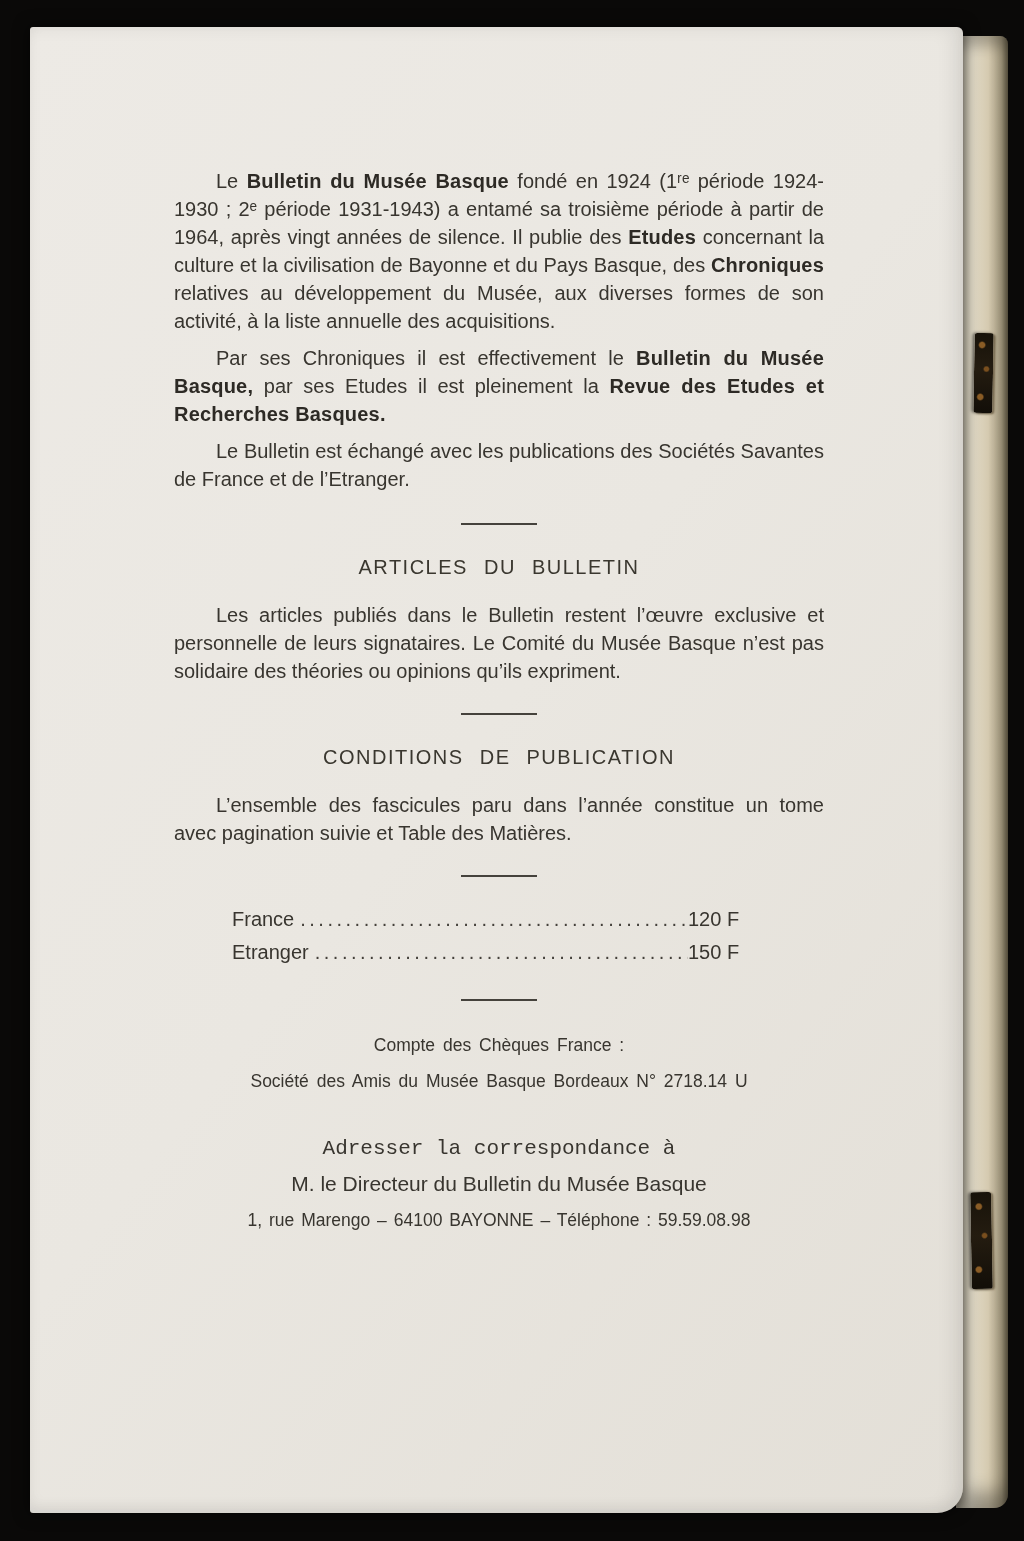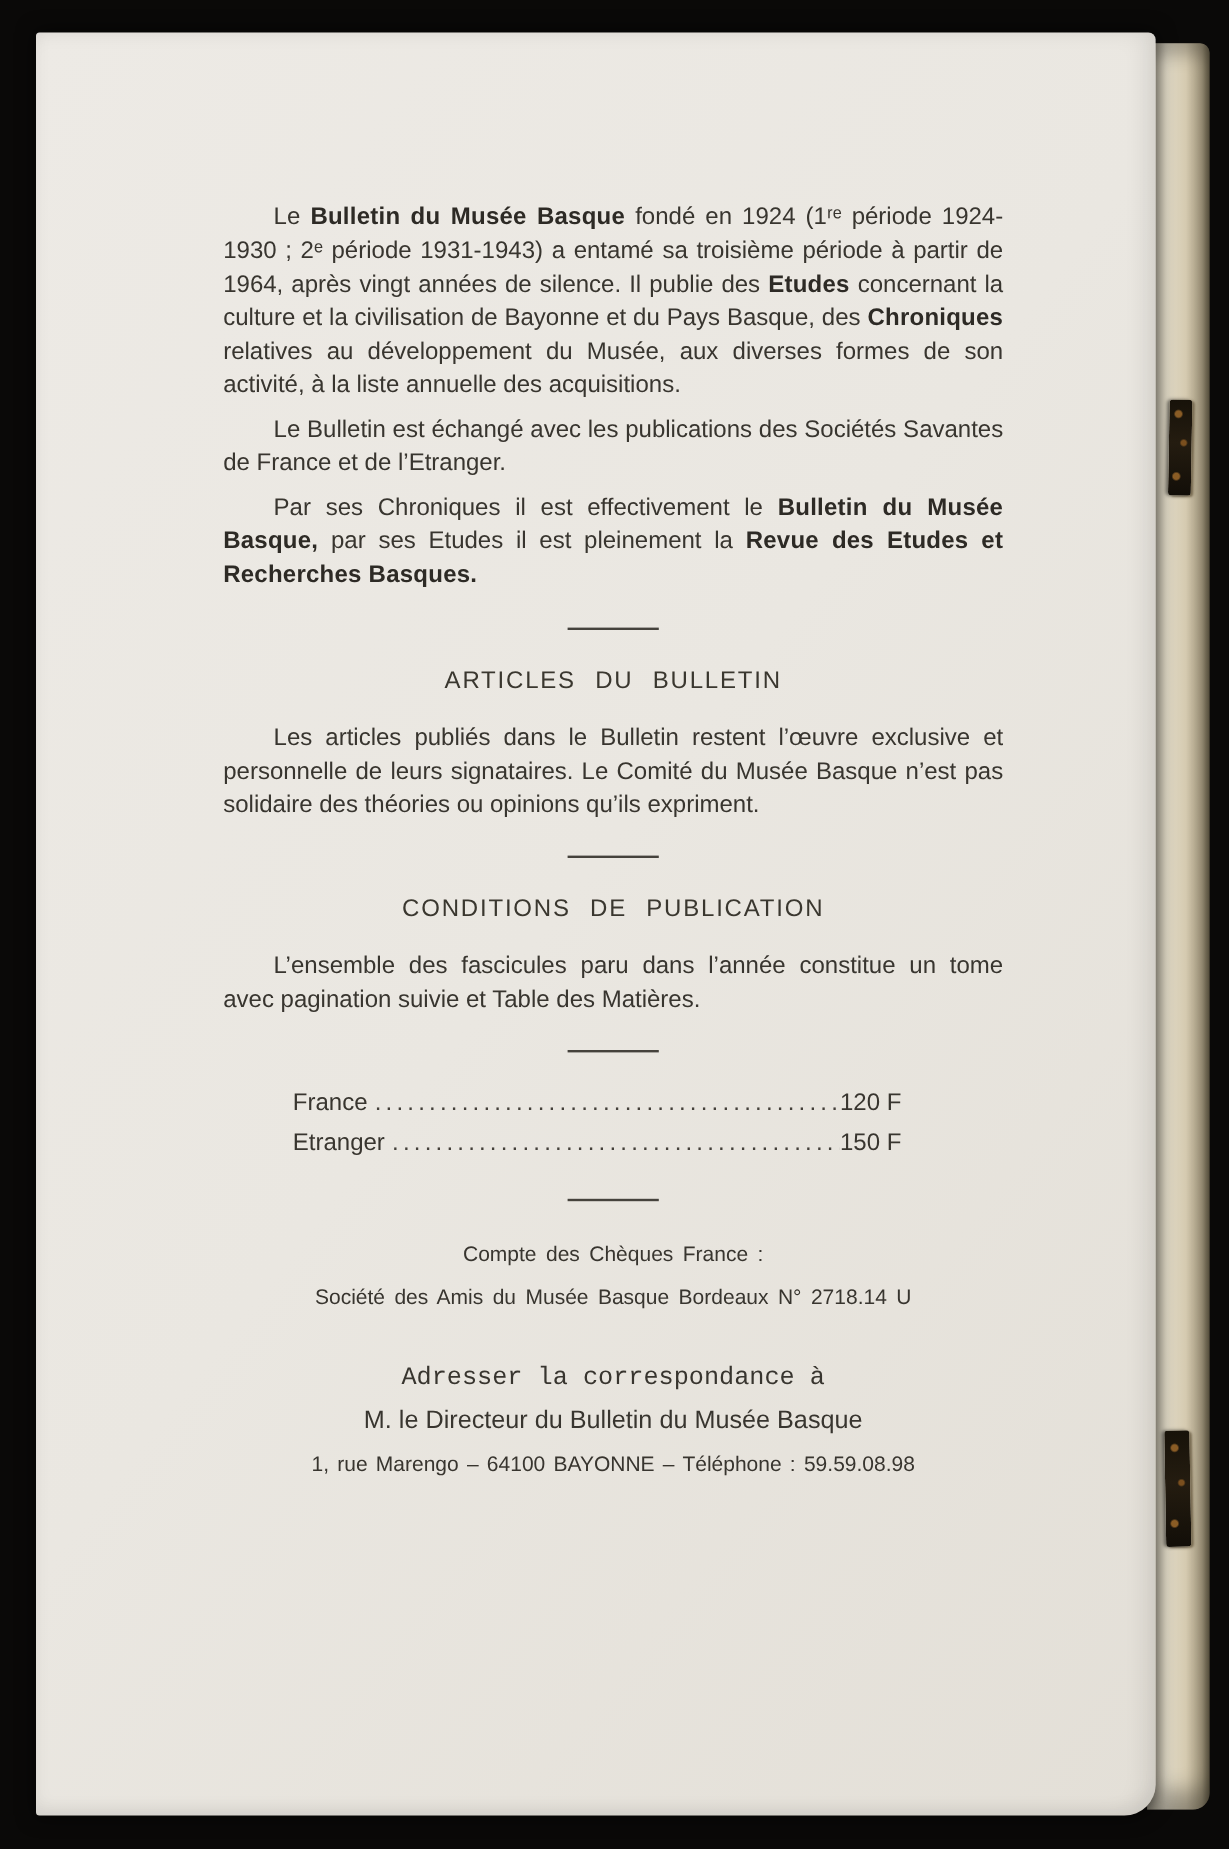--- a/index.html
+++ b/index.html
@@ -21,21 +21,21 @@
 
   
   .page{
     position:absolute;left:30px;top:27px;width:933px;height:1486px;
     background:linear-gradient(128deg,#edeae5 0%,#eae7e1 48%,#e3dfd7 100%);
     border-radius:3px 6px 26px 3px;
     box-shadow:0 0 16px rgba(0,0,0,.65), inset -10px 0 18px rgba(0,0,0,.07), inset 0 -6px 14px rgba(0,0,0,.05);
   }
 
   .content{
-    position:absolute;left:156px;top:140px;width:650px;
+    position:absolute;left:144px;top:140px;width:650px;
     color:#38352f;font-size:20px;line-height:28px;
   }
   p{margin:0;}
   p.body{margin:0 0 9px 0;text-align:justify;text-indent:42px;}
   b{font-weight:bold;color:#2d2a25;letter-spacing:.2px;}
 
   .rule{
     width:76px;height:0;border:0;border-top:2px solid #45423c;
     margin:28px auto 0 auto;
   }
@@ -81,23 +81,23 @@
 
 <div class="stage">
 
   <div class="page-stack-edge"></div>
 
   <div class="page">
     <div class="content">
 
       <p class="body"><span>Le </span><b>Bulletin du Musée Basque</b><span> fondé en 1924 (1ʳᵉ période 1924-1930 ; 2ᵉ période 1931-1943) a entamé sa troisième période à partir de 1964, après vingt années de silence. Il publie des </span><b>Etudes</b><span> concernant la culture et la civilisation de Bayonne et du Pays Basque, des </span><b>Chroniques</b><span> relatives au développement du Musée, aux diverses formes de son activité, à la liste annuelle des acquisitions.</span></p>
 
+      <p class="body"><span>Par ses Chroniques il est effectivement le </span><b>Bulletin du Musée Basque,</b><span> par ses Etudes il est pleinement la </span><b>Revue des Etudes et Recherches Basques.</b></p>
+
       <p class="body">Le Bulletin est échangé avec les publications des Sociétés Savantes de France et de l’Etranger.</p>
-
-      <p class="body"><span>Par ses Chroniques il est effectivement le </span><b>Bulletin du Musée Basque,</b><span> par ses Etudes il est pleinement la </span><b>Revue des Etudes et Recherches Basques.</b></p>
 
       <div class="rule r1"></div>
 
       <h2 class="heading">ARTICLES DU BULLETIN</h2>
       <p class="body after-heading">Les articles publiés dans le Bulletin restent l’œuvre exclusive et personnelle de leurs signataires. Le Comité du Musée Basque n’est pas solidaire des théories ou opinions qu’ils expriment.</p>
 
       <div class="rule"></div>
 
       <h2 class="heading">CONDITIONS DE PUBLICATION</h2>
       <p class="body after-heading">L’ensemble des fascicules paru dans l’année constitue un tome avec pagination suivie et Table des Matières.</p>

